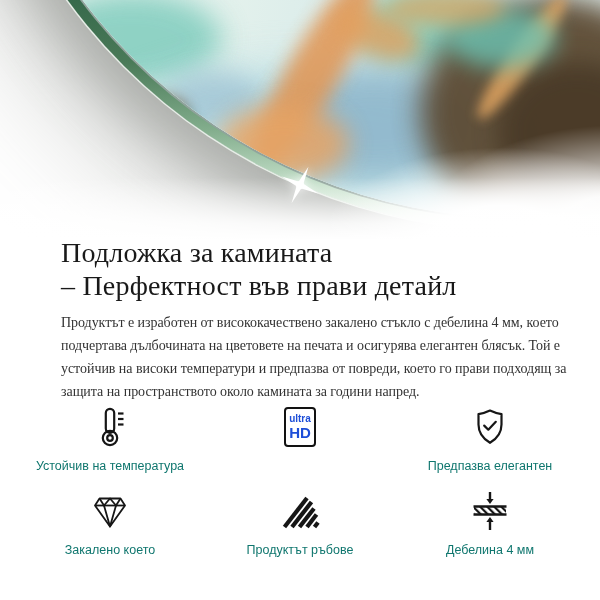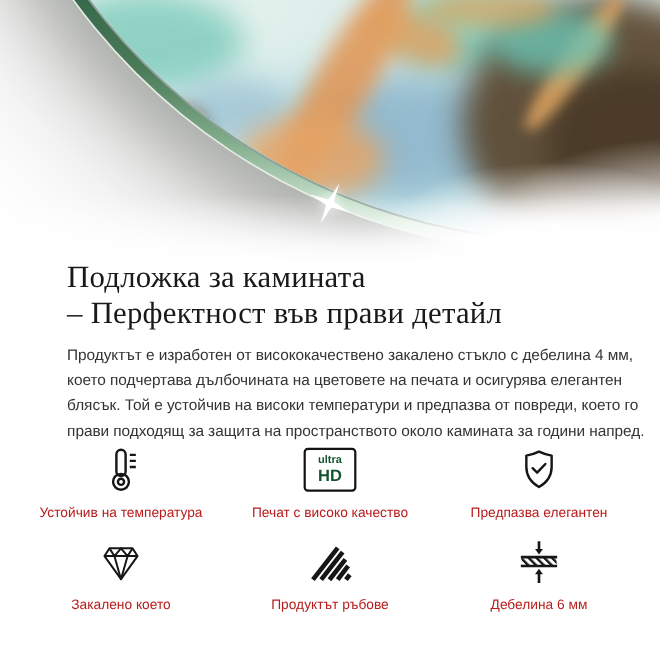--- a/index.html
+++ b/index.html
@@ -53,35 +53,35 @@
   }
   .sparkle { position:absolute; left:278px; top:163px; width:44px; height:44px;
     filter:drop-shadow(0 0 5px rgba(255,255,255,0.95)); }
 
   
   .content { position:absolute; left:29px; top:236px; width:535px;margin-left:32px; }
   .title {
     font-family:"Liberation Serif", serif; font-weight:400;
     font-size:28px; line-height:33px; color:#191919; letter-spacing:0.2px;
   }
-  .desc { margin-top:9px; font-size:14px; line-height:23px; color:#333; letter-spacing:-0.05px; }
+  .desc { margin-top:9px; font-size:14px; line-height:23px; color:#333; letter-spacing:-0.05px;font-family:Liberation Serif, serif; }
 
   
   .features {
     position:absolute; left:15px; top:404px; width:570px;
     display:grid; grid-template-columns:1fr 1fr 1fr; row-gap:14px;
   }
   .feature { display:flex; flex-direction:column; align-items:center; }
   .icon-box { height:46px; display:flex; align-items:center; justify-content:center; }
-  .f-label { margin-top:9px; font-size:12.5px; line-height:15px; color:#b91c1c; text-align:center; }
+  .f-label { margin-top:9px; font-size:12.5px; line-height:15px; color:#0f766e; text-align:center; }
 
   .uhd-box {
-    width:48px; height:40px; border:2.5px solid #121212; border-radius:4px;
+    width:32px; height:40px; border:2.5px solid #121212; border-radius:4px;
     display:flex; flex-direction:column; align-items:center; justify-content:center; line-height:1;
-    color:#14532d; font-family:"Liberation Sans", sans-serif;
+    color:#1d4ed8; font-family:"Liberation Sans", sans-serif;
   }
   .uhd-top { font-size:10px; font-weight:700; letter-spacing:0; }
   .uhd-bottom { font-size:15px; font-weight:700; margin-top:1px; }
 
   svg .st { stroke:#161616; fill:none; stroke-width:2.2; }
 </style>
 </head>
 <body>
 
 <div class="page">
@@ -139,21 +139,20 @@
       <div class="f-label">Устойчив на температура</div>
     </div>
 
     <div class="feature">
       <div class="icon-box">
         <div class="uhd-box">
           <span class="uhd-top">ultra</span>
           <span class="uhd-bottom">HD</span>
         </div>
       </div>
-      <div class="f-label">Печат с високо качество</div>
     </div>
 
     <div class="feature">
       <div class="icon-box">
         <svg width="44" height="44" viewBox="0 0 44 44">
           <path class="st" stroke-width="2.3" stroke-linejoin="round" d="M22 5.5 C25.5 7.2 29.5 8.4 33.5 9.2 V19.5 C33.5 28.6 28.8 33.8 22 37.8 C15.2 33.8 10.5 28.6 10.5 19.5 V9.2 C14.5 8.4 18.5 7.2 22 5.5 Z"></path>
           <path class="st" stroke-width="2.3" stroke-linecap="round" stroke-linejoin="round" d="M16.2 20.6 L20.3 24.7 L27.8 16.8"></path>
         </svg>
       </div>
       <div class="f-label">Предпазва елегантен</div>
@@ -198,17 +197,17 @@
           </defs>
           <line x1="22" y1="3" x2="22" y2="10.5" stroke="#161616" stroke-width="2.4"></line>
           <polygon points="18.4,10 25.6,10 22,15" fill="#161616"></polygon>
           <rect x="6" y="17.5" width="32" height="8" fill="url(#hatch)"></rect>
           <line x1="5.5" y1="17.5" x2="38.5" y2="17.5" stroke="#161616" stroke-width="2.4"></line>
           <line x1="5.5" y1="25.5" x2="38.5" y2="25.5" stroke="#161616" stroke-width="2.4"></line>
           <polygon points="18.4,33 25.6,33 22,28" fill="#161616"></polygon>
           <line x1="22" y1="32.5" x2="22" y2="41" stroke="#161616" stroke-width="2.4"></line>
         </svg>
       </div>
-      <div class="f-label">Дебелина 6 мм</div>
+      <div class="f-label">Дебелина 4 мм</div>
     </div>
 
   </section>
 </div>
 
 </body></html>

